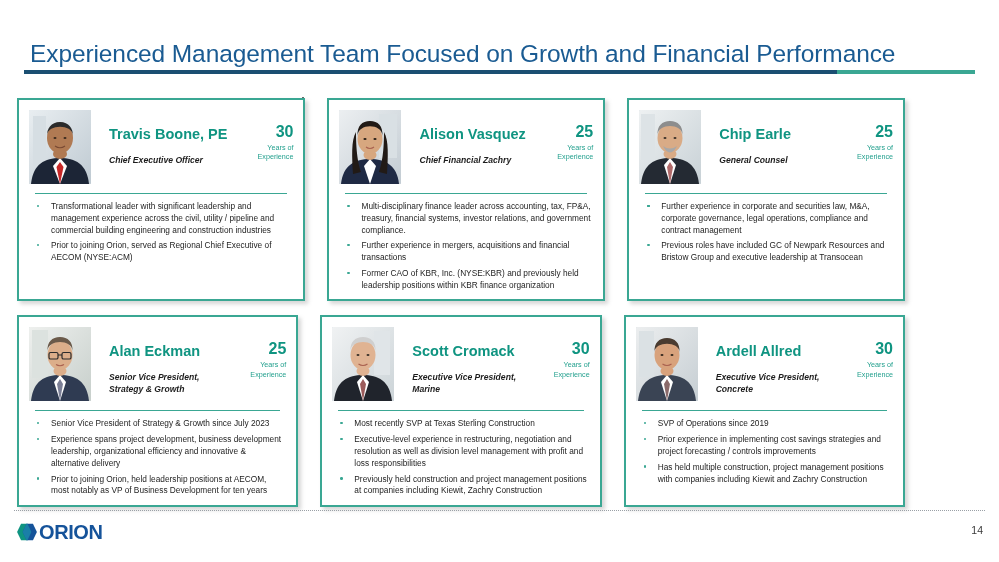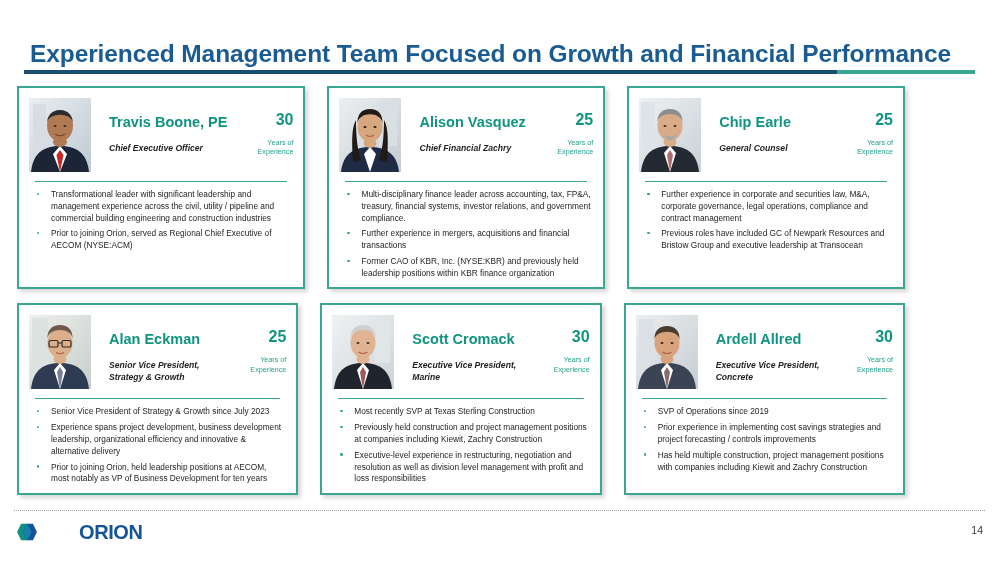--- a/index.html
+++ b/index.html
@@ -14,39 +14,39 @@
     overflow: hidden;
     position: relative;
   }
 
   
   .slide-title {
     position: absolute;
     left: 30px;
     top: 40px;
     font-size: 24.5px;
-    font-weight: bold;
+    font-weight: normal;
     color: #1a5b92;
     letter-spacing: -0.1px;
     white-space: nowrap;
   }
   .title-rule {
     position: absolute;
     left: 24px;
     top: 70px;
     width: 951px;
     height: 3.5px;
     background: linear-gradient(to right, #1b4f72 0%, #1b4f72 85.5%, #3aa793 85.5%, #3aa793 100%);
   }
 
   
   .grid {
     position: absolute;
     left: 0;
-    top: 86px;
+    top: 98px;
     width: 922px;
   }
   .row {
     display: flex;
     gap: 22px;
     padding: 0 17px;
     margin-bottom: 14px;
   }
   .card {
     position: relative;
@@ -102,21 +102,21 @@
   .exp-num {
     font-size: 16px;
     font-weight: bold;
     color: #0f9481;
     line-height: 1;
   }
   .exp-label {
     font-size: 7.2px;
     color: #23a08e;
     line-height: 1.28;
-    margin-top: 10px;
+    margin-top: 3px;
   }
 
   .divider {
     height: 1px;
     background: #3aa793;
     margin: 9px 6px 7px 6px;
   }
 
   .bullets {
     margin: 0;
@@ -150,21 +150,20 @@
     width: 971px;
     height: 0;
     border-top: 1px dotted #9aa0a6;
   }
   .logo {
     position: absolute;
     left: 16px;
     top: 521px;
     display: flex;
     align-items: center;
-    gap: 40px;
   }
   .logo-mark { width: 22px; height: 22px; display: block; }
   .logo-text {
     font-size: 20px;
     font-weight: bold;
     color: #15539a;
     letter-spacing: -0.4px;
     margin-left: 1px;
     line-height: 22px;
   }
@@ -415,22 +414,22 @@
           <div class="exp-num">30</div>
           <div class="exp-label">
             <div>Years of</div>
             <div>Experience</div>
           </div>
         </div>
       </div>
       <div class="divider"></div>
       <ul class="bullets">
         <li><span class="bullet-dot"></span><span>Most recently SVP at Texas Sterling Construction</span></li>
+        <li><span class="bullet-dot"></span><span>Executive-level experience in restructuring, negotiation and resolution as well as division level management with profit and loss responsibilities</span></li>
         <li><span class="bullet-dot"></span><span>Previously held construction and project management positions at companies including Kiewit, Zachry Construction</span></li>
-        <li><span class="bullet-dot"></span><span>Executive-level experience in restructuring, negotiation and resolution as well as division level management with profit and loss responsibilities</span></li>
       </ul>
     </div>
 
     <div class="card">
       <div class="card-head">
         <div class="portrait">
           <svg viewBox="0 0 62 74" preserveAspectRatio="none" aria-hidden="true">
             <defs>
                 <linearGradient id="bg5" x1="0" y1="0" x2="1" y2="1">
               <stop offset="0%" stop-color="#eceeef"></stop>

